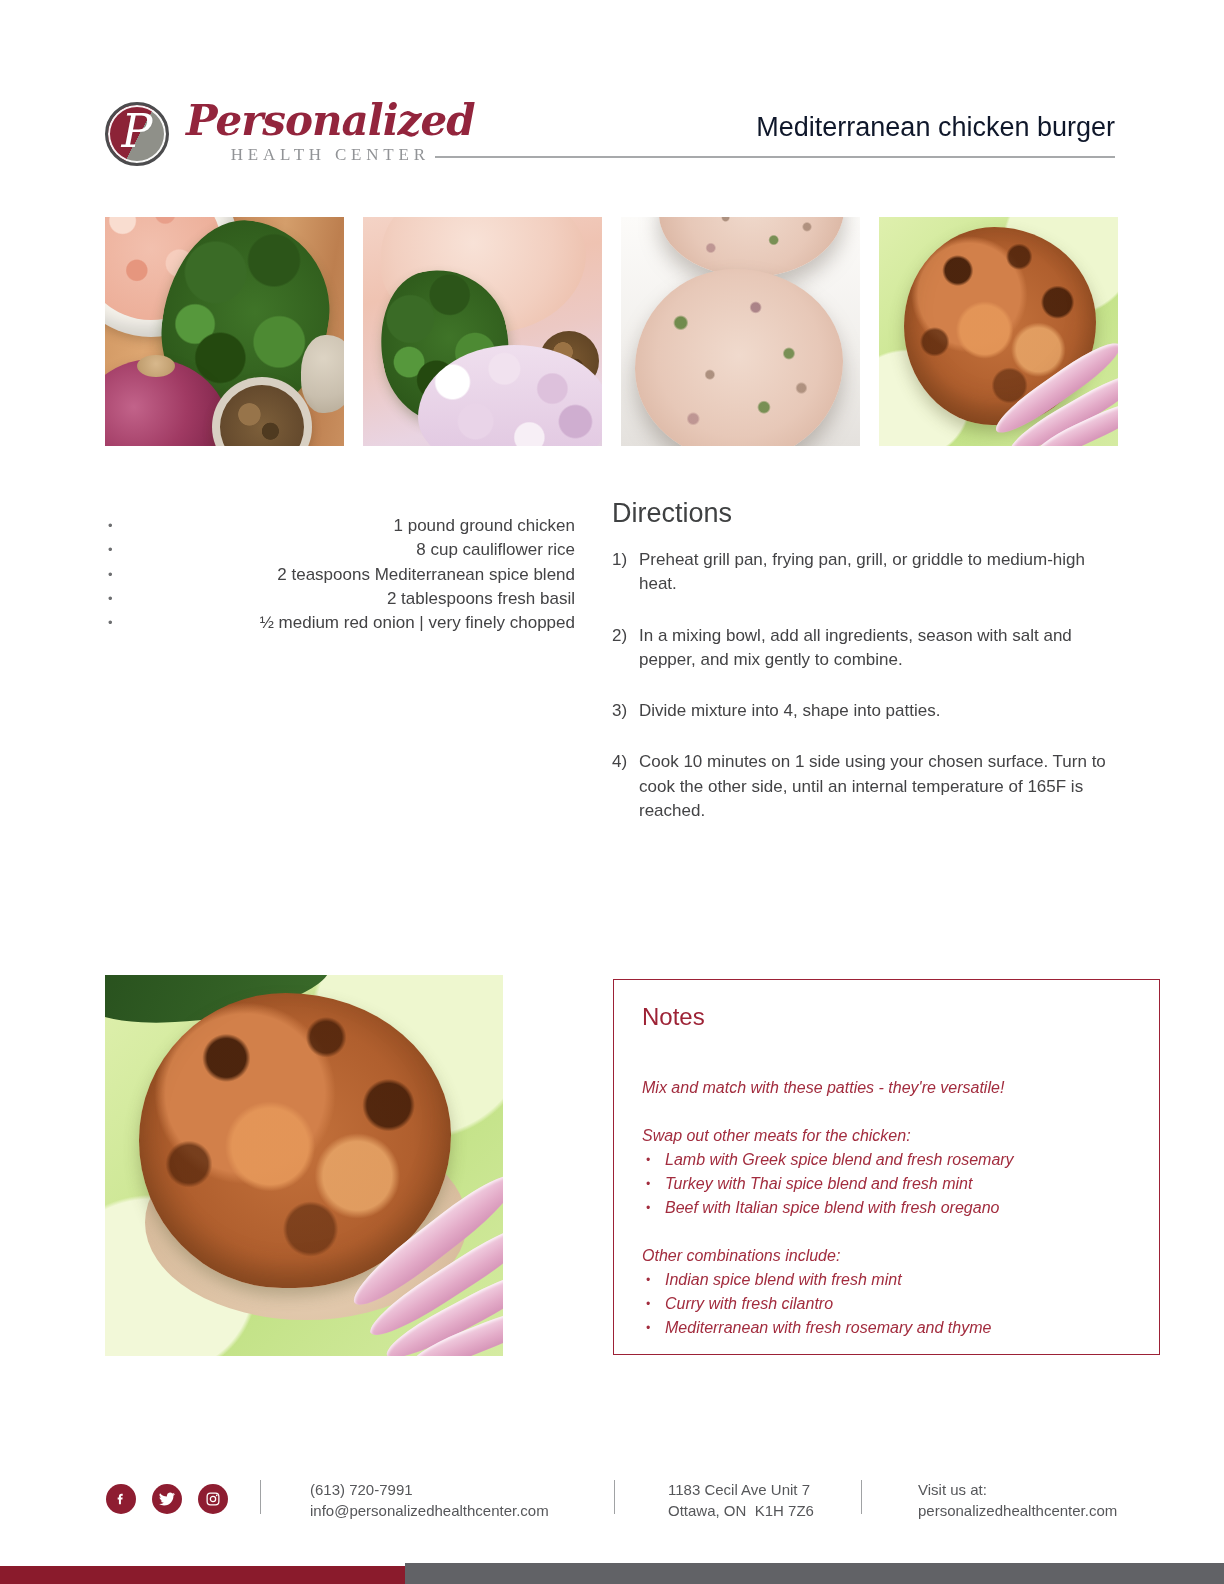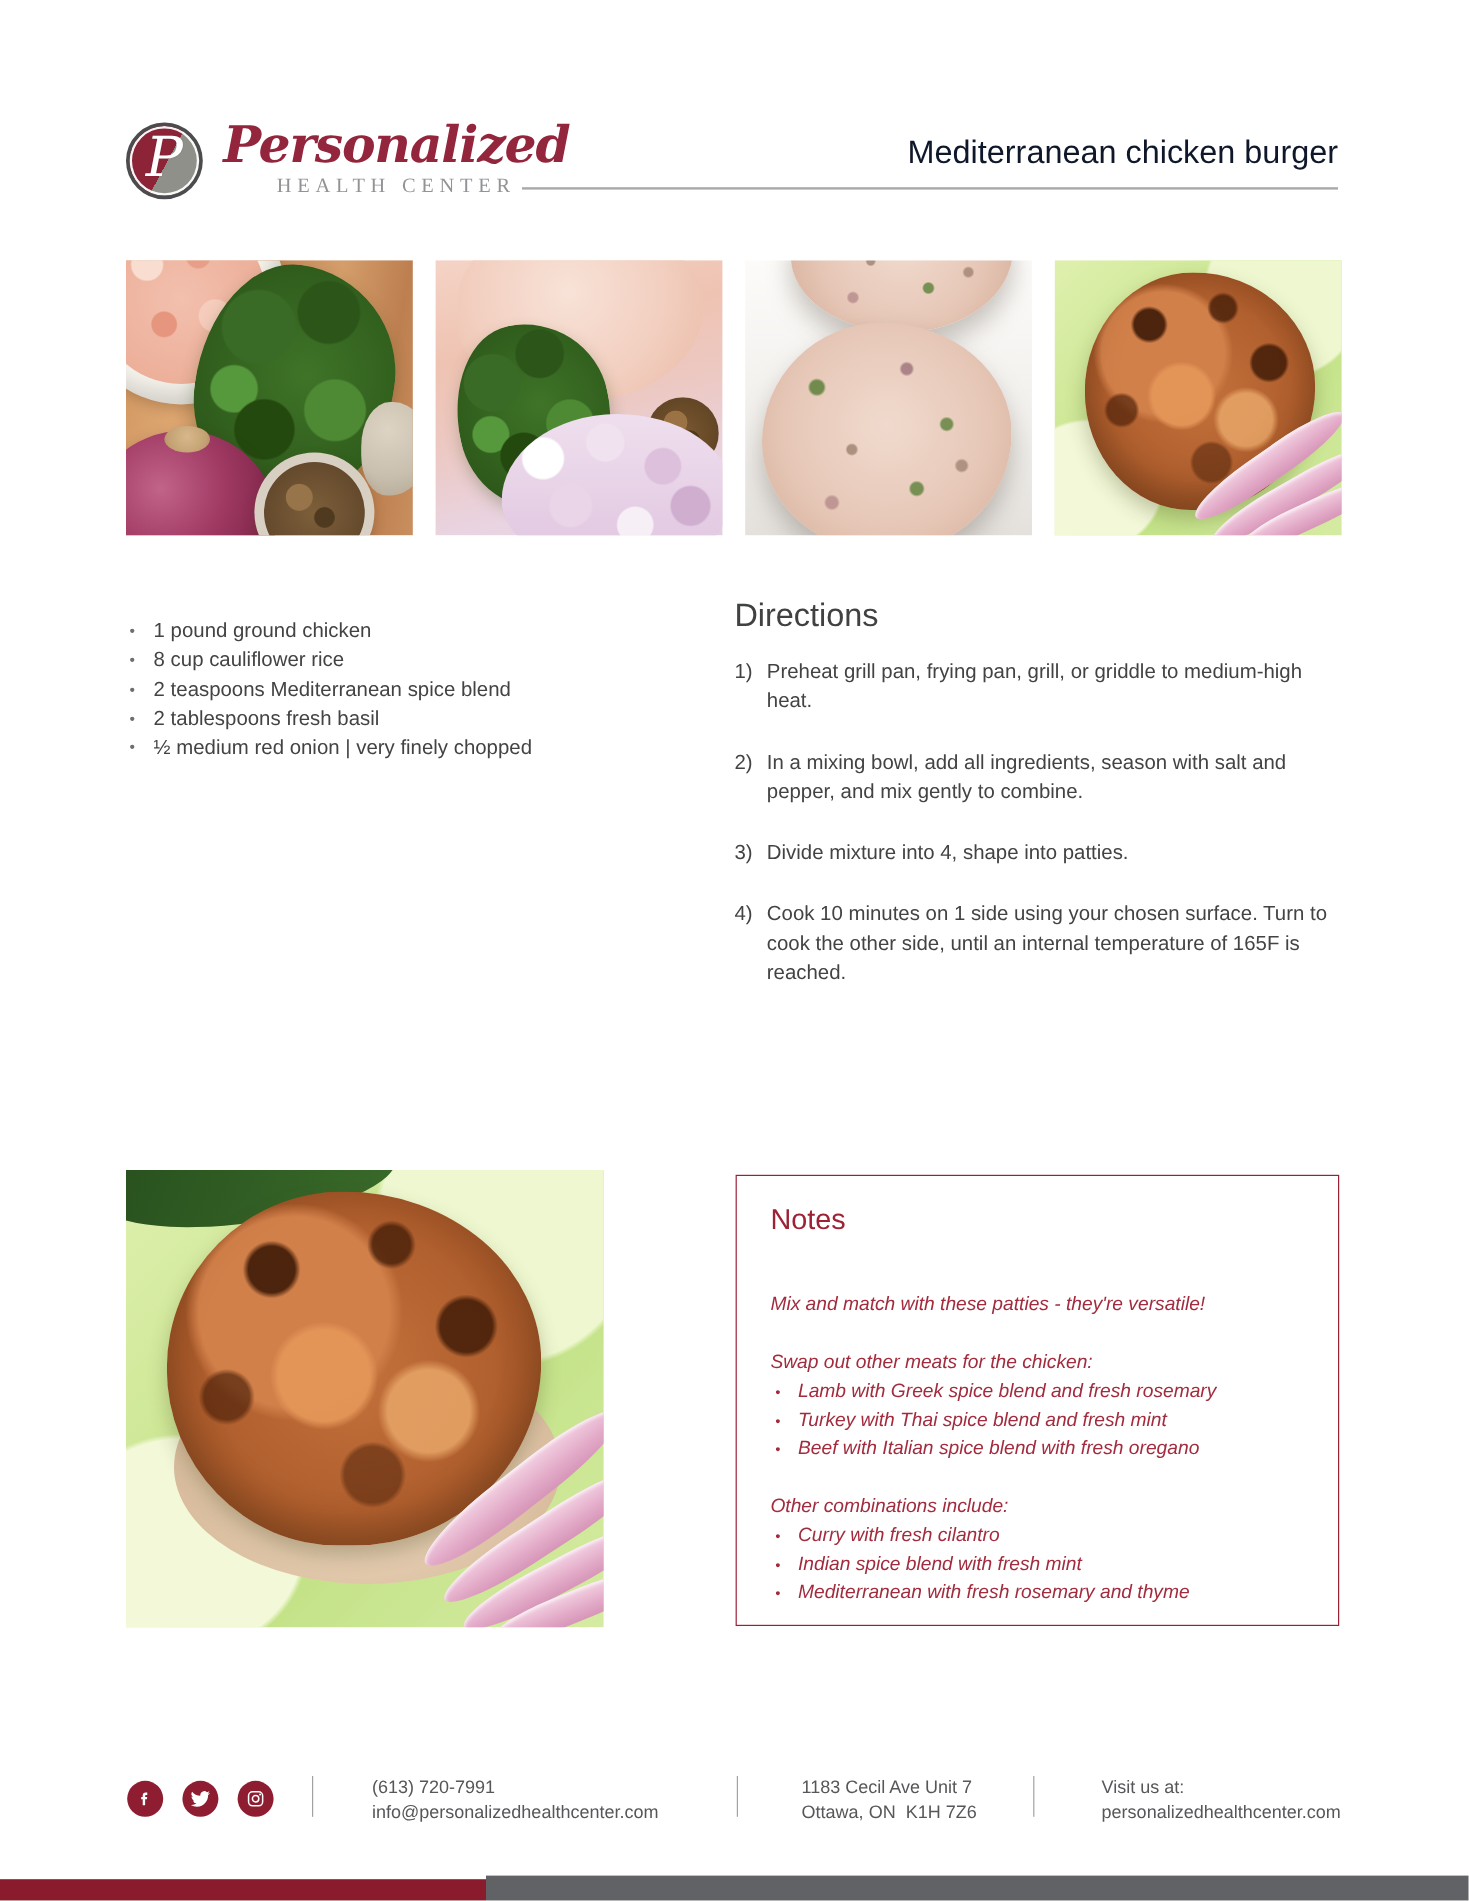--- a/index.html
+++ b/index.html
@@ -111,29 +111,29 @@
     background:linear-gradient(180deg,#f3d2e3 0%,#e3abc8 60%,#d695b8 100%);
     box-shadow:inset 0 2px 3px rgba(255,255,255,.7); }
   .leaf-dark { border-radius:50%; background:linear-gradient(120deg,#274f1d,#3a6b2a); }
 
   
   .section { position:absolute; top:496px; }
   .sec-ing { left:105px; width:470px; }
   .sec-dir { left:612px; width:506px; }
   .section h2 { margin:0; font-size:27px; font-weight:400; color:#3f4142; line-height:34px; }
   .ing-list { margin:18px 0 0; padding:0; list-style:none; font-size:17px; line-height:24.3px; color:#434345; }
-  .ing-list li { position:relative; padding-left:23px; }
+  .ing-list li { position:relative; padding-left:23px;text-align:right; }
   .ing-list li::before { content:"•"; position:absolute; left:3px; top:0; font-size:13px; color:#6d6e70; }
   .steps { margin-top:18px; }
   .step { display:flex; margin-bottom:27px; font-size:17px; line-height:24.3px; color:#434345; }
   .step-num { width:27px; flex:none; }
   .step-text { flex:1; }
 
   
-  .notes { position:absolute; left:613px; top:979px; width:503px; height:376px;
+  .notes { position:absolute; left:613px; top:979px; width:547px; height:376px;
     border:1.5px solid #9c2136; padding:22px 30px 0 28px; }
   .notes h3 { margin:0 0 18px; font-size:24px; font-weight:400; color:#9d2235; line-height:30px; }
   .notes-body { font-style:italic; font-size:16px; line-height:24px; color:#a22c3e;margin-top:44px; }
   .notes-group { margin-top:24px; }
   .notes-list { margin:0; padding:0; list-style:none; }
   .notes-list li { position:relative; padding-left:23px; }
   .notes-list li::before { content:"•"; position:absolute; left:4px; top:0; font-size:12px; color:#a22c3e; }
 
   
   .footer { position:absolute; left:0; top:1478px; width:1224px; height:56px; }
@@ -246,22 +246,22 @@
         <div>Swap out other meats for the chicken:</div>
         <ul class="notes-list">
           <li>Lamb with Greek spice blend and fresh rosemary</li>
           <li>Turkey with Thai spice blend and fresh mint</li>
           <li>Beef with Italian spice blend with fresh oregano</li>
         </ul>
       </div>
       <div class="notes-group">
         <div>Other combinations include:</div>
         <ul class="notes-list">
+          <li>Indian spice blend with fresh mint</li>
           <li>Curry with fresh cilantro</li>
-          <li>Indian spice blend with fresh mint</li>
           <li>Mediterranean with fresh rosemary and thyme</li>
         </ul>
       </div>
     </div>
   </div>
 
   <div class="footer">
     <div class="social">
       <div class="soc" aria-label="facebook">
         <svg width="16" height="16" viewBox="0 0 24 24" fill="#ffffff" aria-hidden="true">

